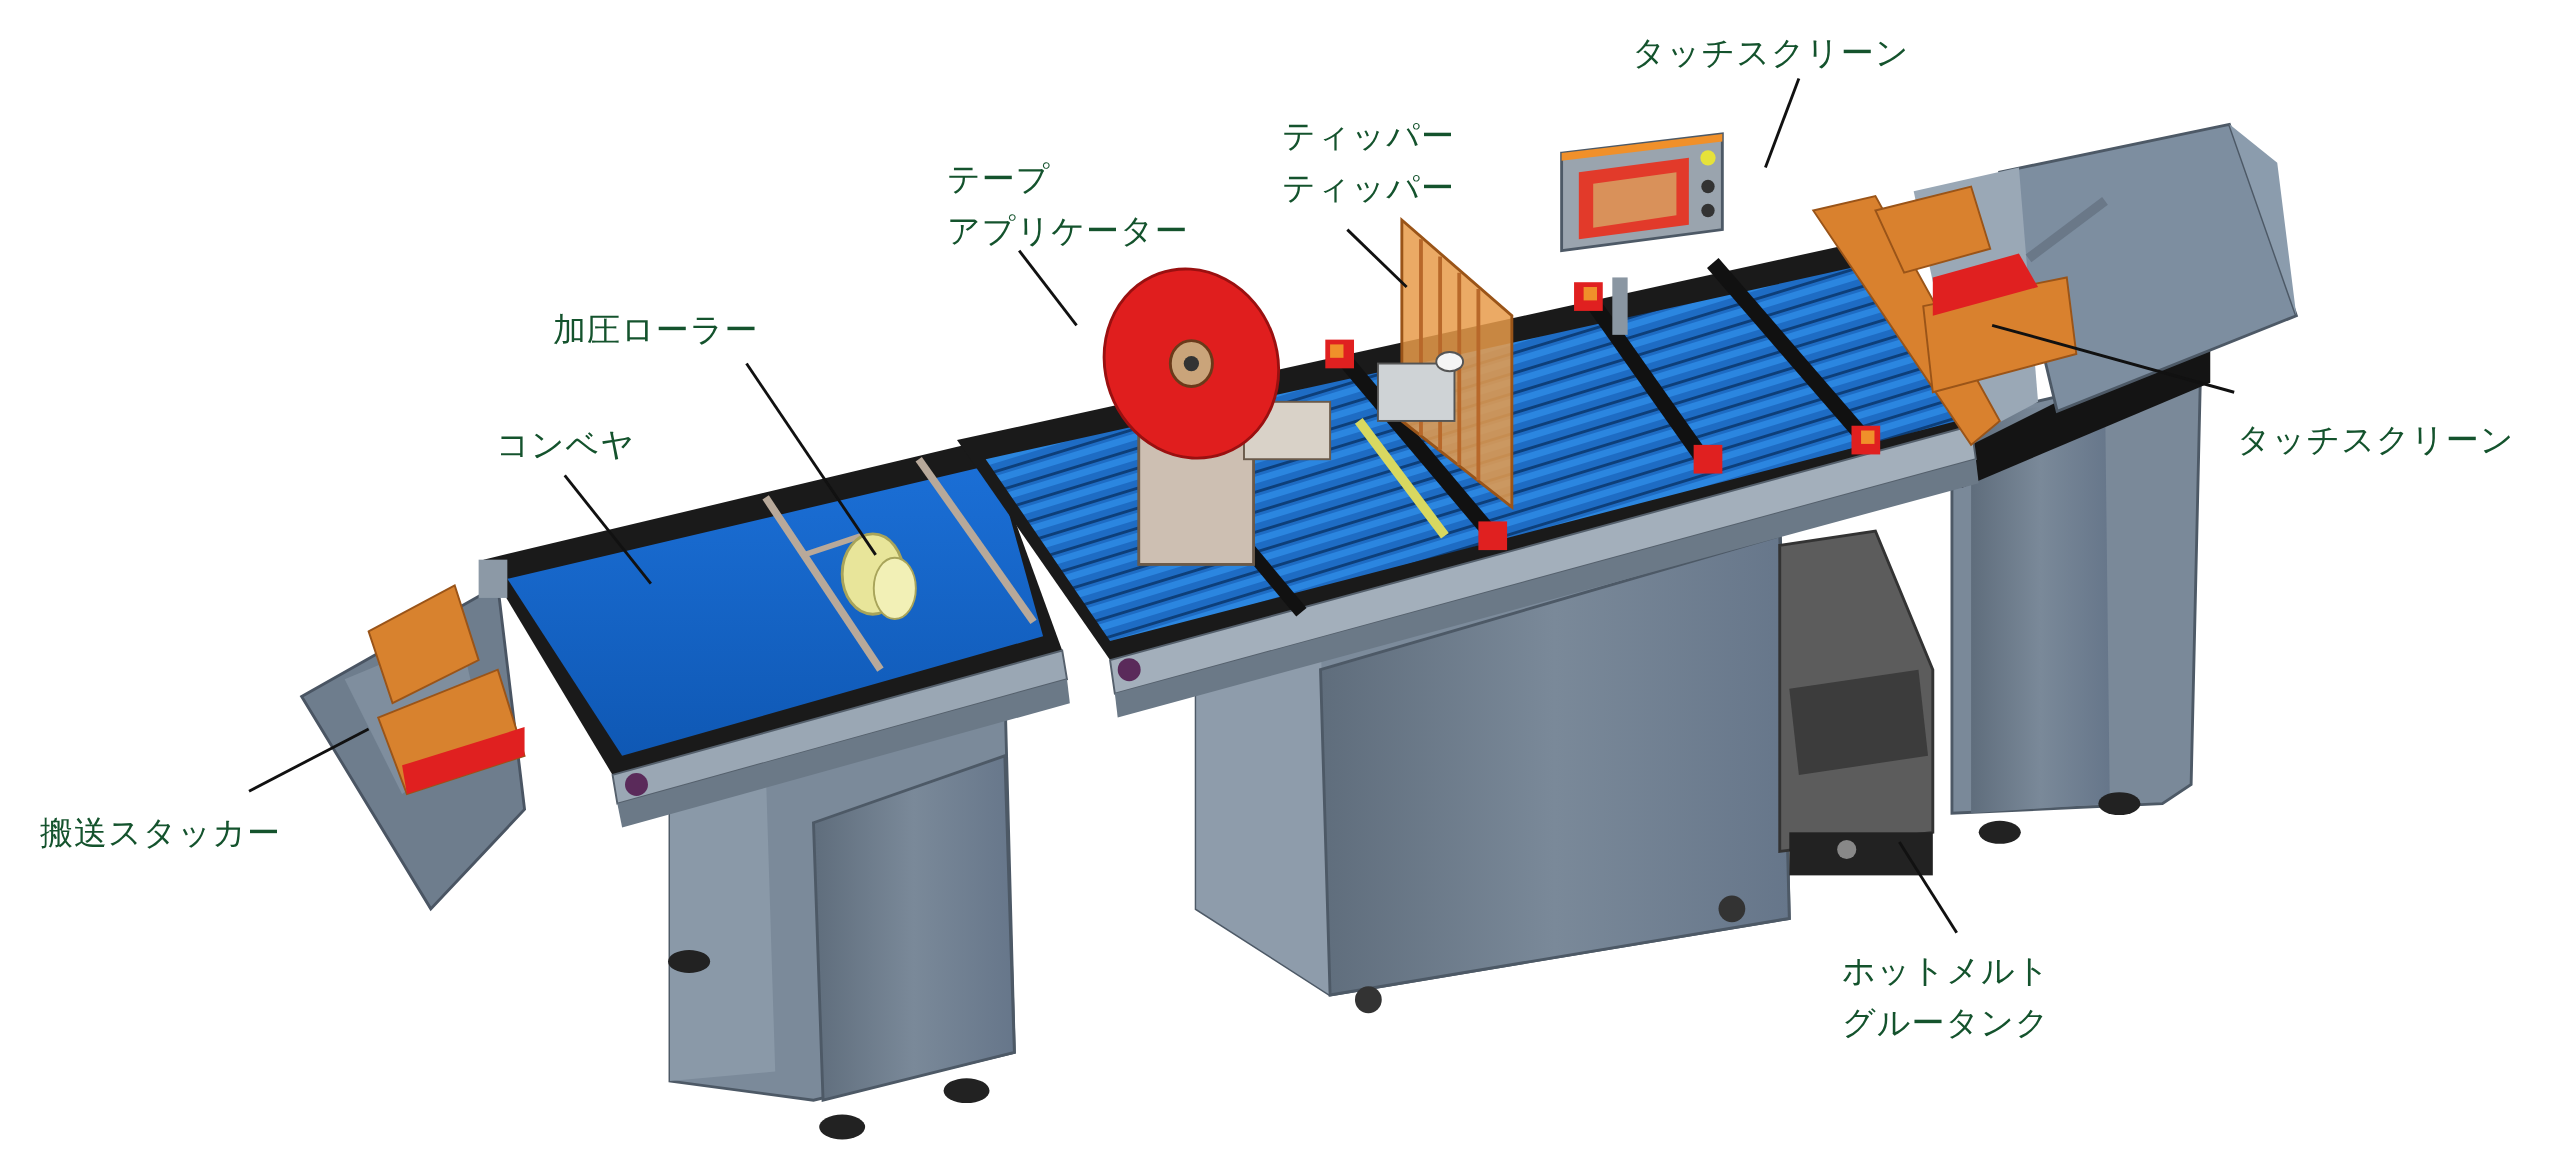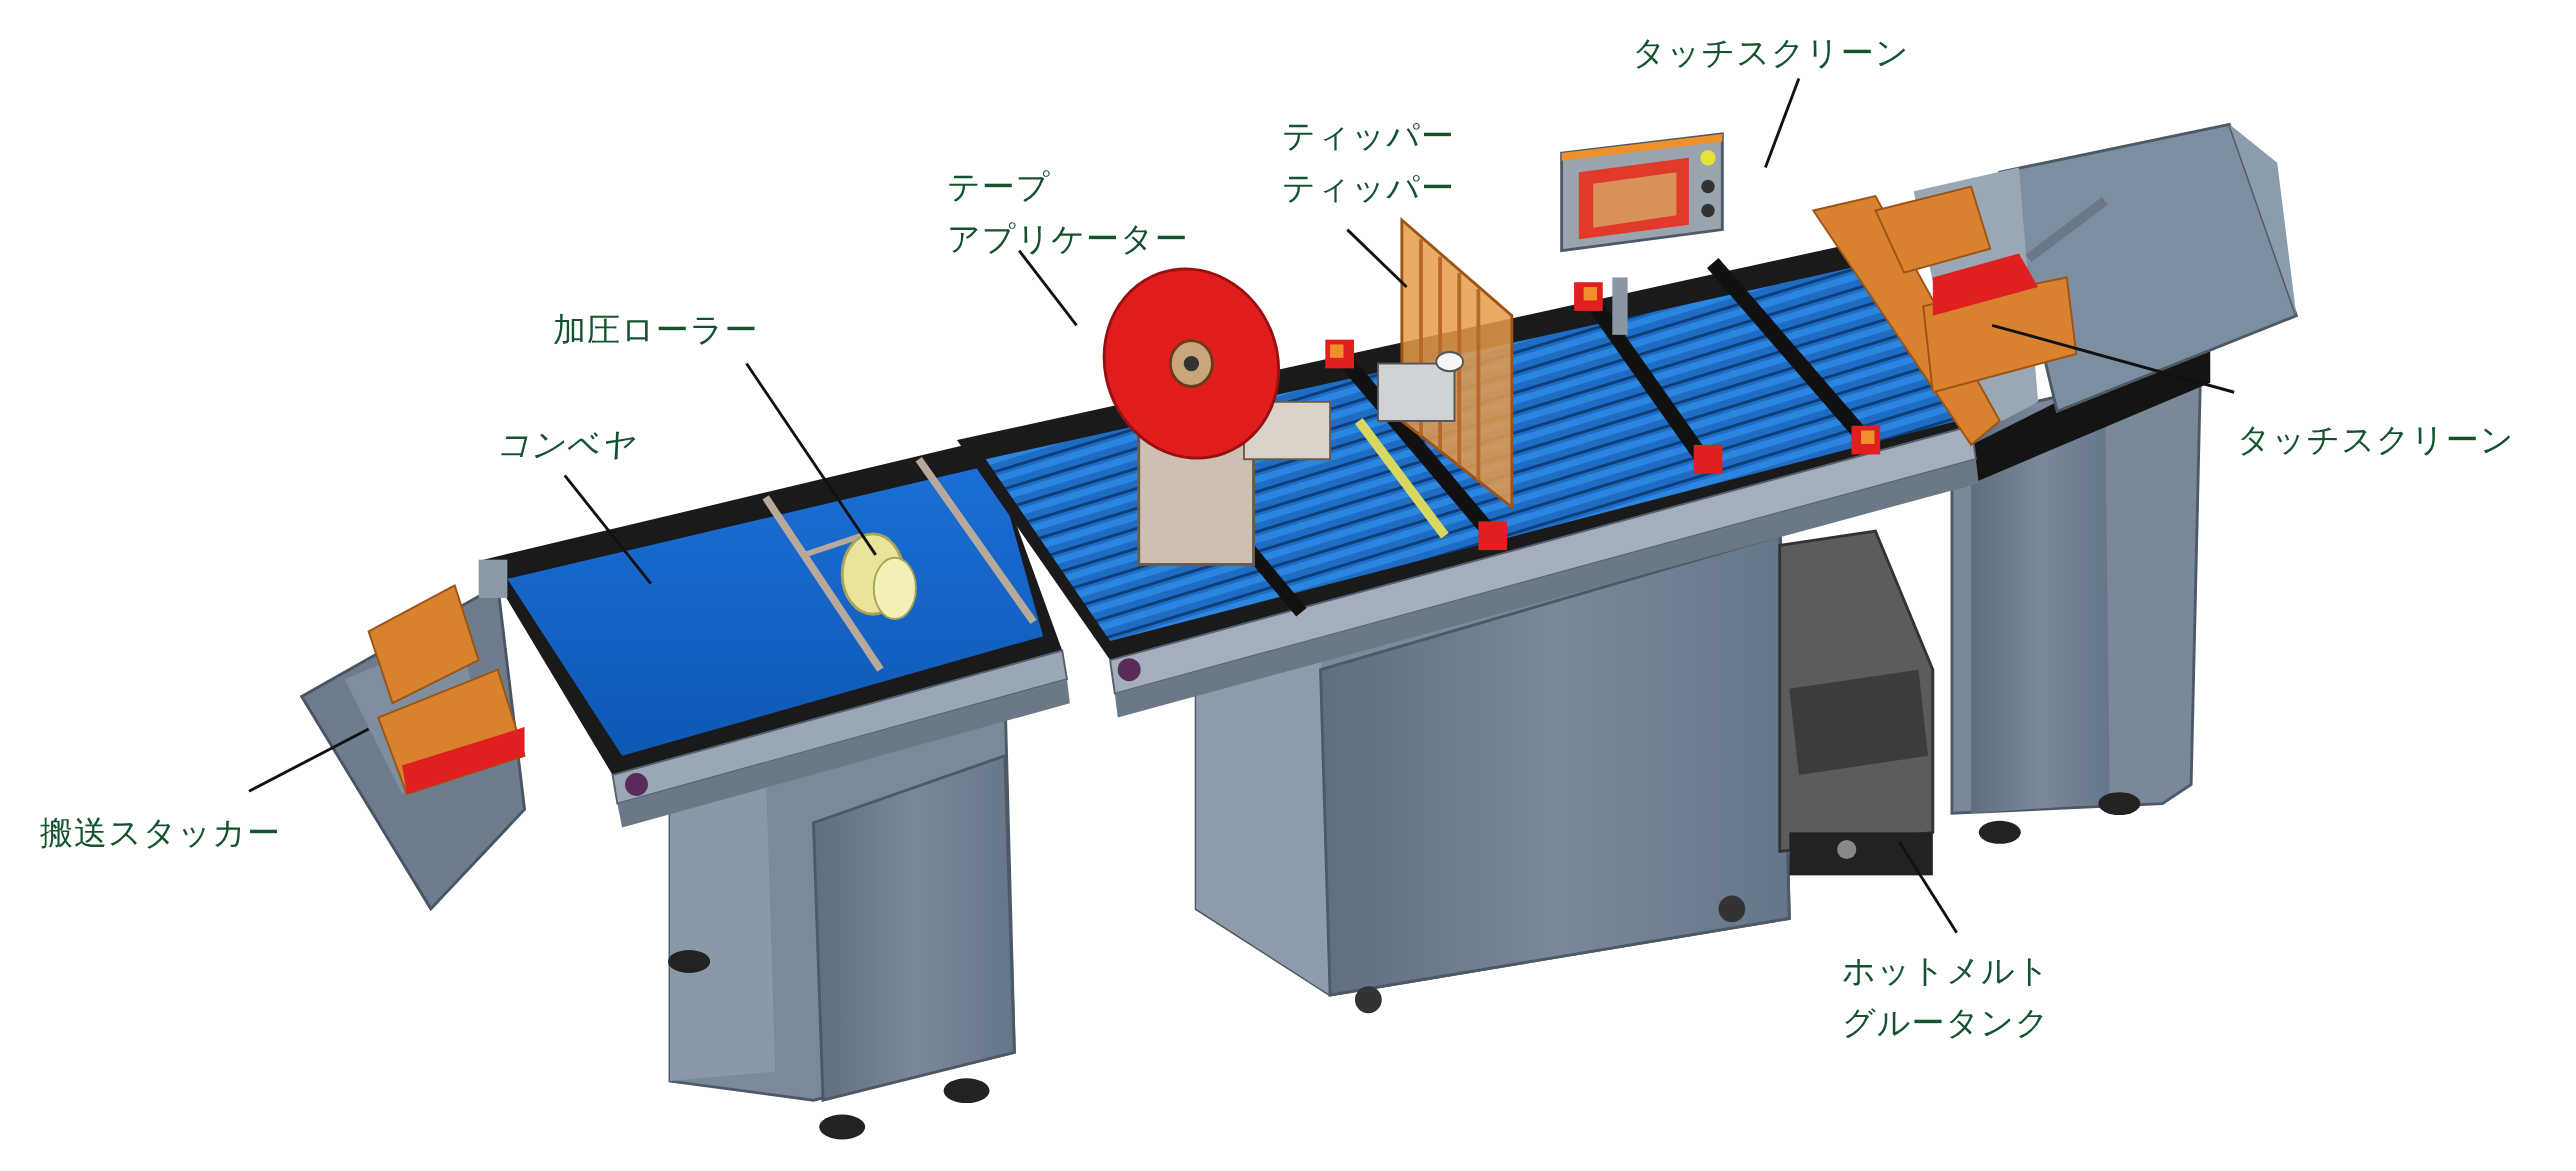--- a/index.html
+++ b/index.html
@@ -167,30 +167,30 @@
   
   <div class="label" style="left:1632px; top:27px;">
     <span>タッチスクリーン</span>
   </div>
 
   <div class="label" style="left:1282px; top:110px;">
     <span>ティッパー</span>
     <span>ティッパー</span>
   </div>
 
-  <div class="label" style="left:947px; top:153px;margin-top:8px;">
+  <div class="label" style="left:947px; top:153px;">
     <span>テープ</span>
     <span>アプリケーター</span>
   </div>
 
   <div class="label" style="left:553px; top:304px;">
     <span>加圧ローラー</span>
   </div>
 
-  <div class="label" style="left:496px; top:419px;font-style:italic;">
+  <div class="label" style="left:496px; top:419px;">
     <span>コンベヤ</span>
   </div>
 
   <div class="label" style="left:2237px; top:414px;">
     <span>タッチスクリーン</span>
   </div>
 
   <div class="label" style="left:40px; top:807px;">
     <span>搬送スタッカー</span>
   </div>

